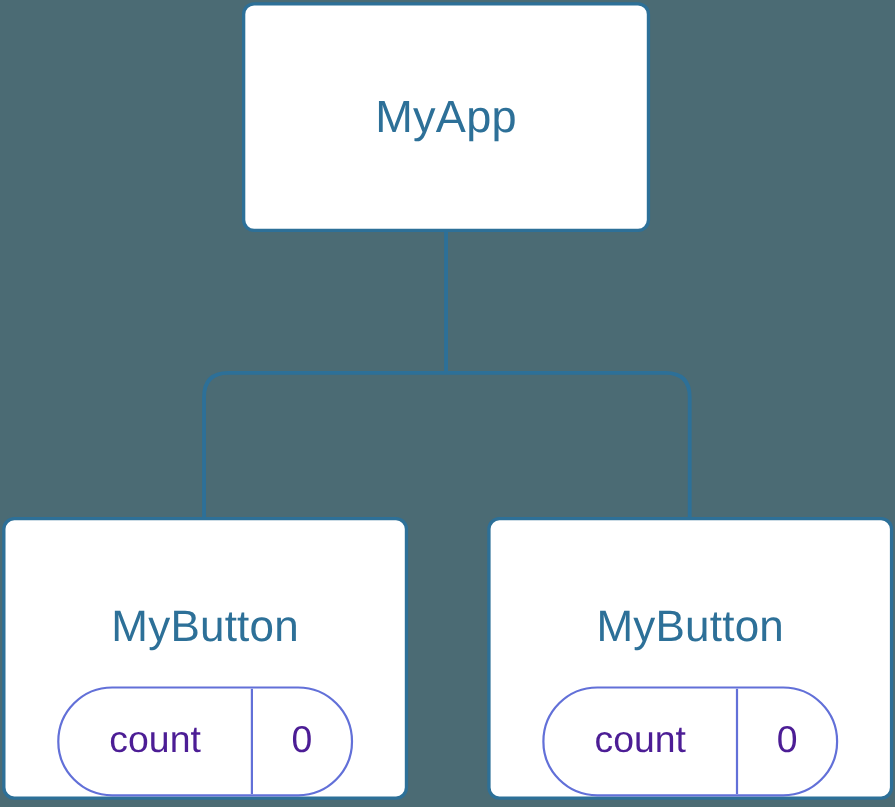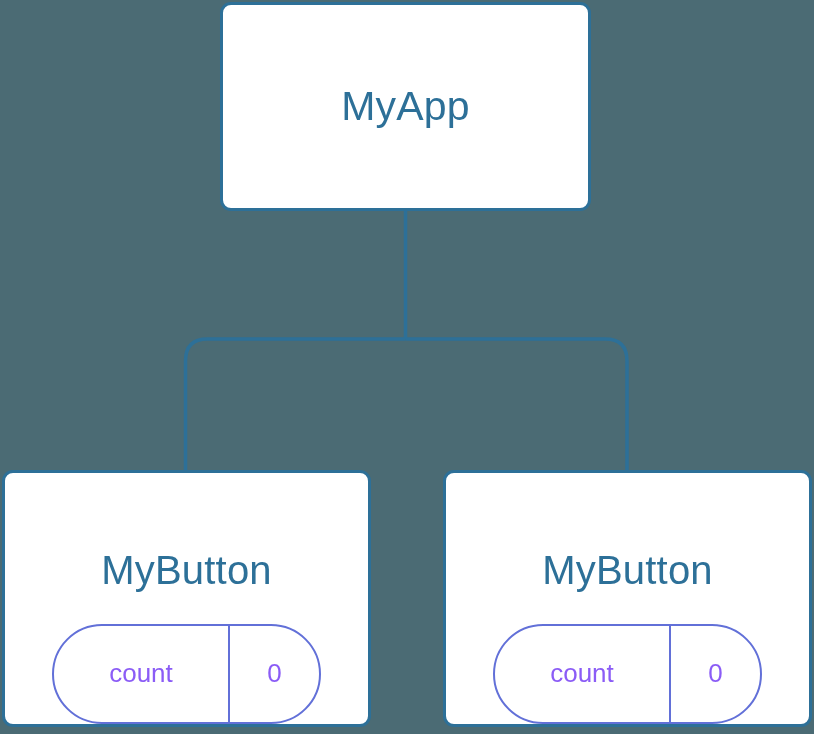--- a/index.html
+++ b/index.html
@@ -84,22 +84,22 @@
     border: 2px solid #6270d8;
     border-radius: 52px;
     box-sizing: border-box;
     overflow: hidden;
   }
   .pill-key,
   .pill-val {
     display: flex;
     align-items: center;
     justify-content: center;
-    color: #8b5cf6;
-    font-size: 26px;
+    color: #4c1d95;
+    font-size: 34px;
     line-height: 1;
     white-space: nowrap;
   }
   .pill-key {
     width: 174px;
     padding-bottom: 2px;
   }
   .pill-val {
     width: 89px;
     border-left: 2px solid #6270d8;

